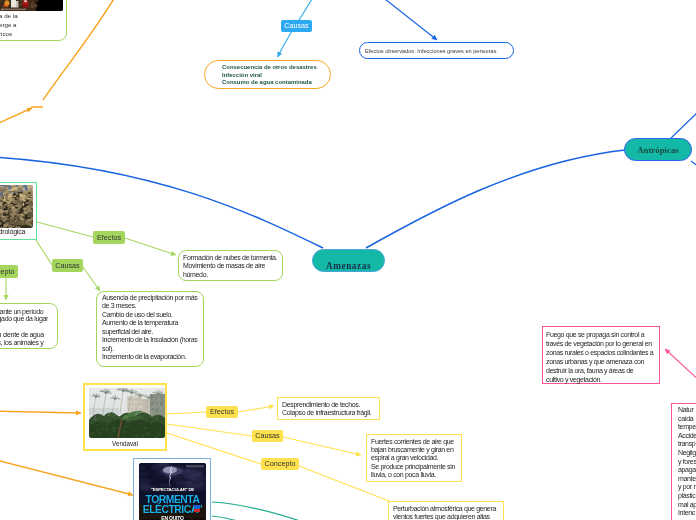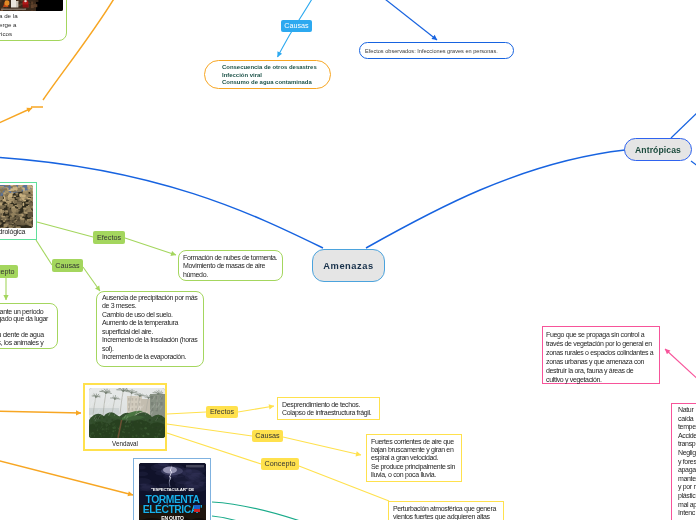--- a/index.html
+++ b/index.html
@@ -12,22 +12,22 @@
   .card>span{display:block;white-space:pre-line;}
   .card.nowrap>span{white-space:pre;}
   .rc{border-radius:8px;border-width:1.5px;border-style:solid;}
   .sq{border-width:1.5px;border-style:solid;}
   .txt{font-size:7px;line-height:8.5px;color:#262626;letter-spacing:-0.35px;}
 
   .badge{position:absolute;box-sizing:border-box;border-radius:2px;
          font-size:7.2px;line-height:1;white-space:nowrap;
          display:flex;align-items:center;justify-content:center;color:#333;}
 
-  .bignode{position:absolute;box-sizing:border-box;background:#e5e5e5;
-           display:flex;align-items:center;justify-content:center;font-weight:bold;}
+  .bignode{position:absolute;box-sizing:border-box;background:#14b8a6;
+           display:flex;align-items:center;justify-content:center;font-weight:bold;font-family:Liberation Serif, serif;}
 
   .imgcard{position:absolute;box-sizing:border-box;background:#fff;border-style:solid;}
   .imgcap{position:absolute;left:0;width:100%;text-align:center;font-size:6.3px;color:#222;}
   .photo{position:absolute;border-radius:3px;overflow:hidden;background:#777;}
 </style>
 </head>
 <body>
 
 <div id="canvas">
 
@@ -80,21 +80,21 @@
   <path d="M283 437 L 361 455" fill="none" stroke="#ffe14d" stroke-width="1.1" marker-end="url(#arrYellow)"></path>
   <path d="M167 433 L 261 464" fill="none" stroke="#ffe14d" stroke-width="1.1"></path>
   <path d="M299 466 L 389 501" fill="none" stroke="#ffe14d" stroke-width="1.1"></path>
 
   <path d="M704 385 L 665 349" fill="none" stroke="#f7549a" stroke-width="1.1" marker-end="url(#arrPink)"></path>
 
   <path d="M212 502 C 245 504 285 515 320 528" fill="none" stroke="#1aab8a" stroke-width="1.2"></path>
   <path d="M212 516 C 232 518 250 524 268 534" fill="none" stroke="#1aab8a" stroke-width="1.2"></path>
 </svg>
 
-<div class="bignode" style="left:312px;top:249px;width:73px;height:33px;border:1.6px solid #4ba3dd;border-radius:12px;">
+<div class="bignode" style="left:312px;top:249px;width:73px;height:23px;border:1.6px solid #4ba3dd;border-radius:12px;align-items:flex-end;">
   <span style="font-size:9.3px;color:#17304a;letter-spacing:0.55px;">Amenazas</span>
 </div>
 
 <div class="bignode" style="left:624px;top:138px;width:68px;height:23px;border:1.5px solid #2f63ef;border-radius:12px;">
   <span style="font-size:8.6px;color:#1a4a3c;letter-spacing:0.1px;">Antrópicas</span>
 </div>
 
 <div class="badge" style="left:281px;top:20px;width:31px;height:12px;background:#2ca9f0;color:#fff;">
   <span>Causas</span>
 </div>

